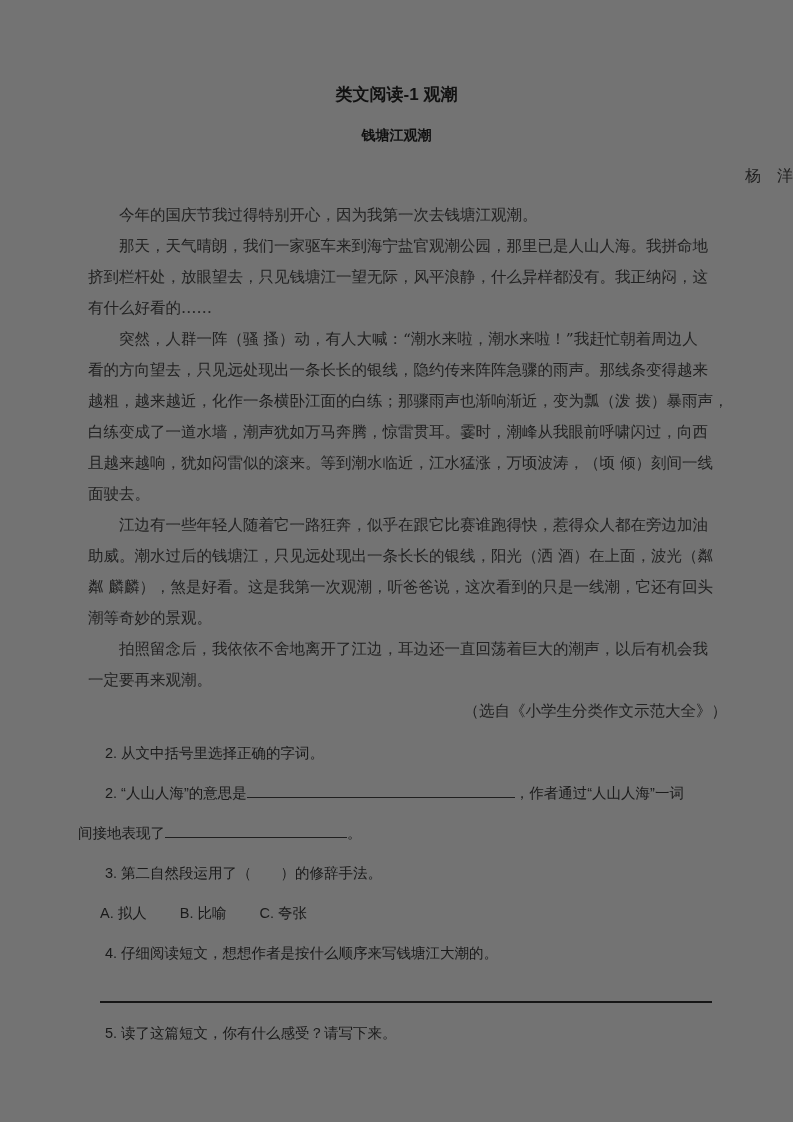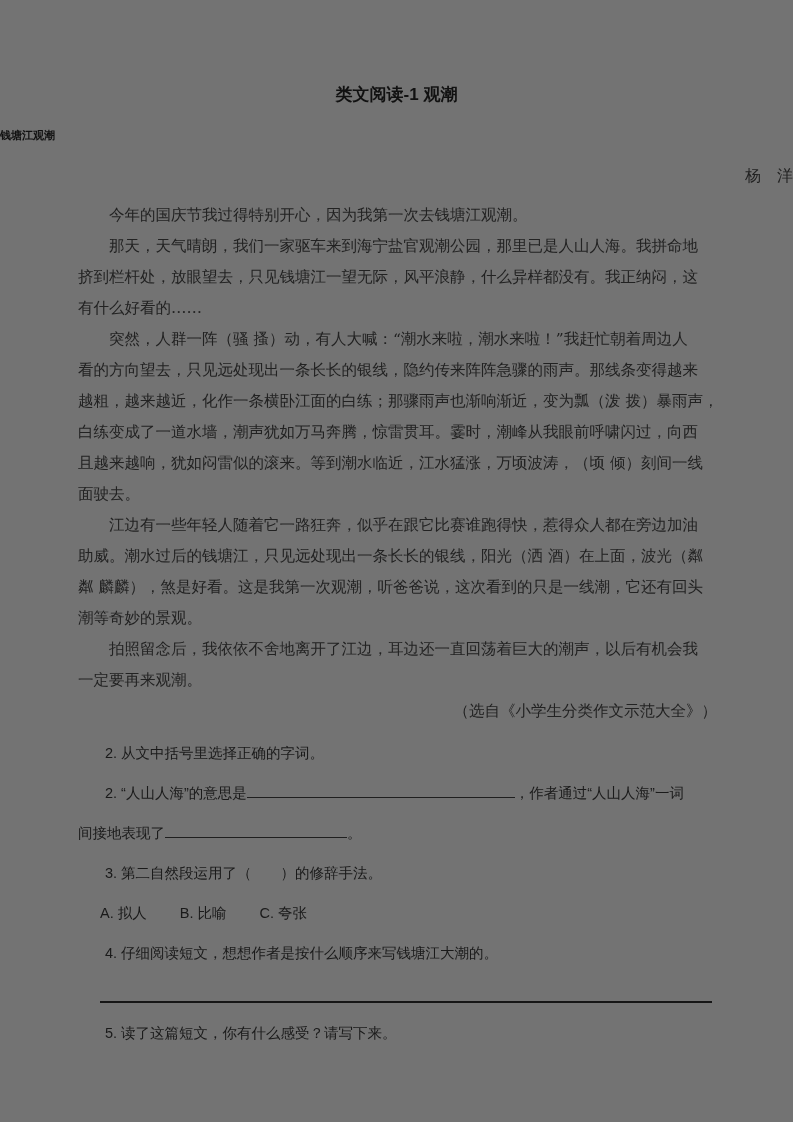--- a/index.html
+++ b/index.html
@@ -12,31 +12,31 @@
     font-family:"Liberation Sans", sans-serif;
   }
   
   .doc-title{
     position:absolute;top:84px;left:0;width:100%;
     text-align:center;font-size:17px;font-weight:bold;line-height:22px;
     font-family:"Liberation Sans", sans-serif;color:#111;
   }
   .doc-subtitle{
     position:absolute;top:124px;left:0;width:100%;
-    font-size:11px;font-weight:bold;line-height:22px;
+    text-align:center;font-size:14px;font-weight:bold;line-height:22px;
     color:#111;
   }
   .doc-author{
     position:absolute;top:165px;left:0;width:100%;
     text-align:right;font-size:16px;line-height:22px;
     font-family:"DejaVu Serif", serif;color:#222;
   }
   
   .passage{
-    position:absolute;top:200px;left:78px;width:639px;
+    position:absolute;top:200px;left:88px;width:639px;
     font-family:"DejaVu Serif", serif;
     font-size:15.5px;color:#222;
   }
   .pline{
     height:31px;line-height:31px;white-space:nowrap;
   }
   .pline.indent{padding-left:31px;}
   .attribution{
     height:31px;line-height:31px;text-align:right;
     font-family:"DejaVu Serif", serif;font-size:15.5px;color:#222;

